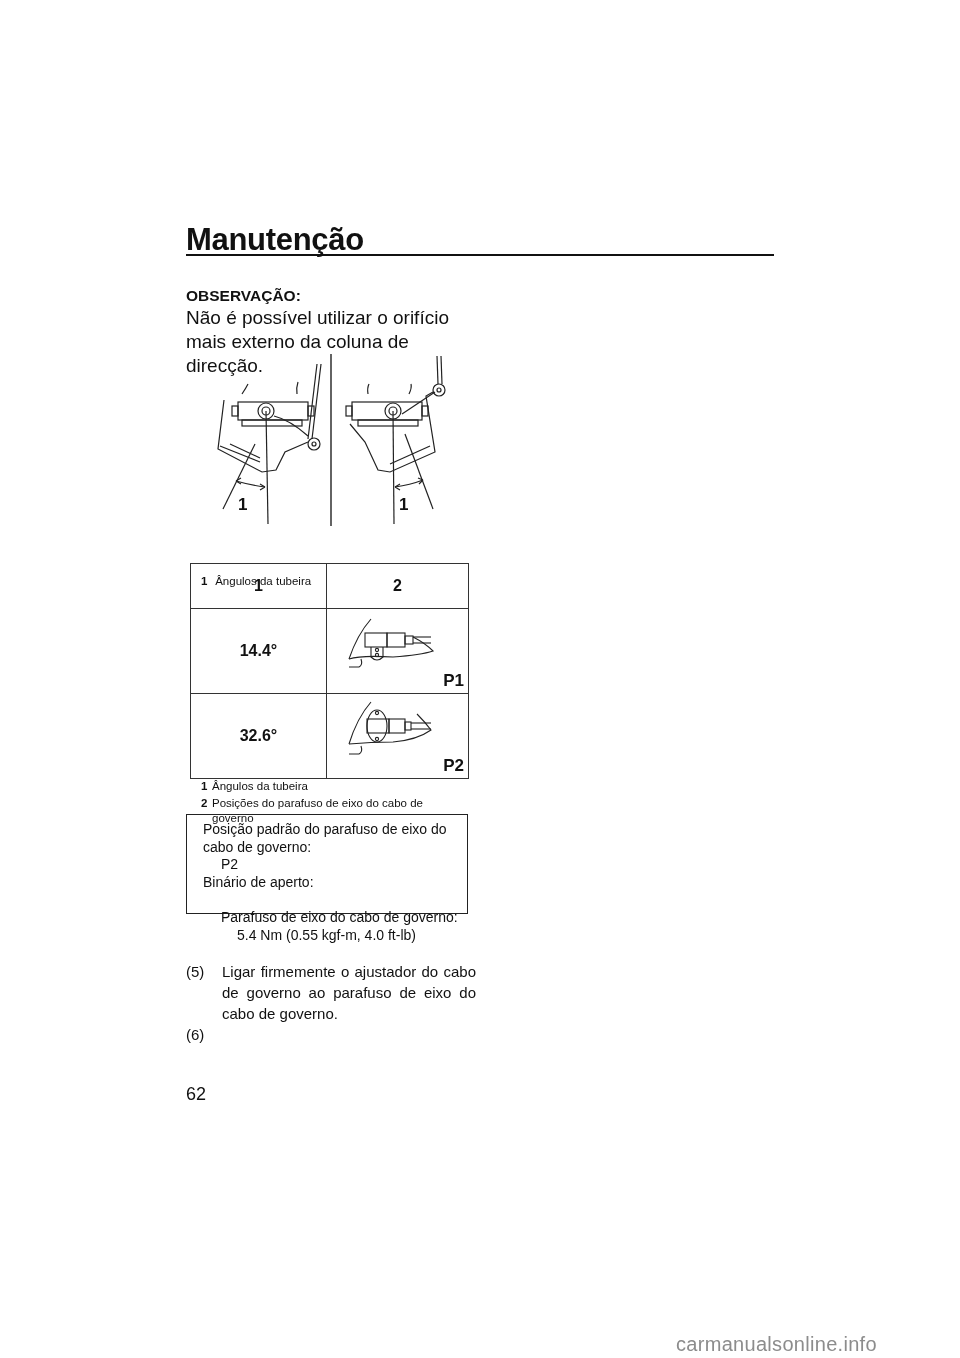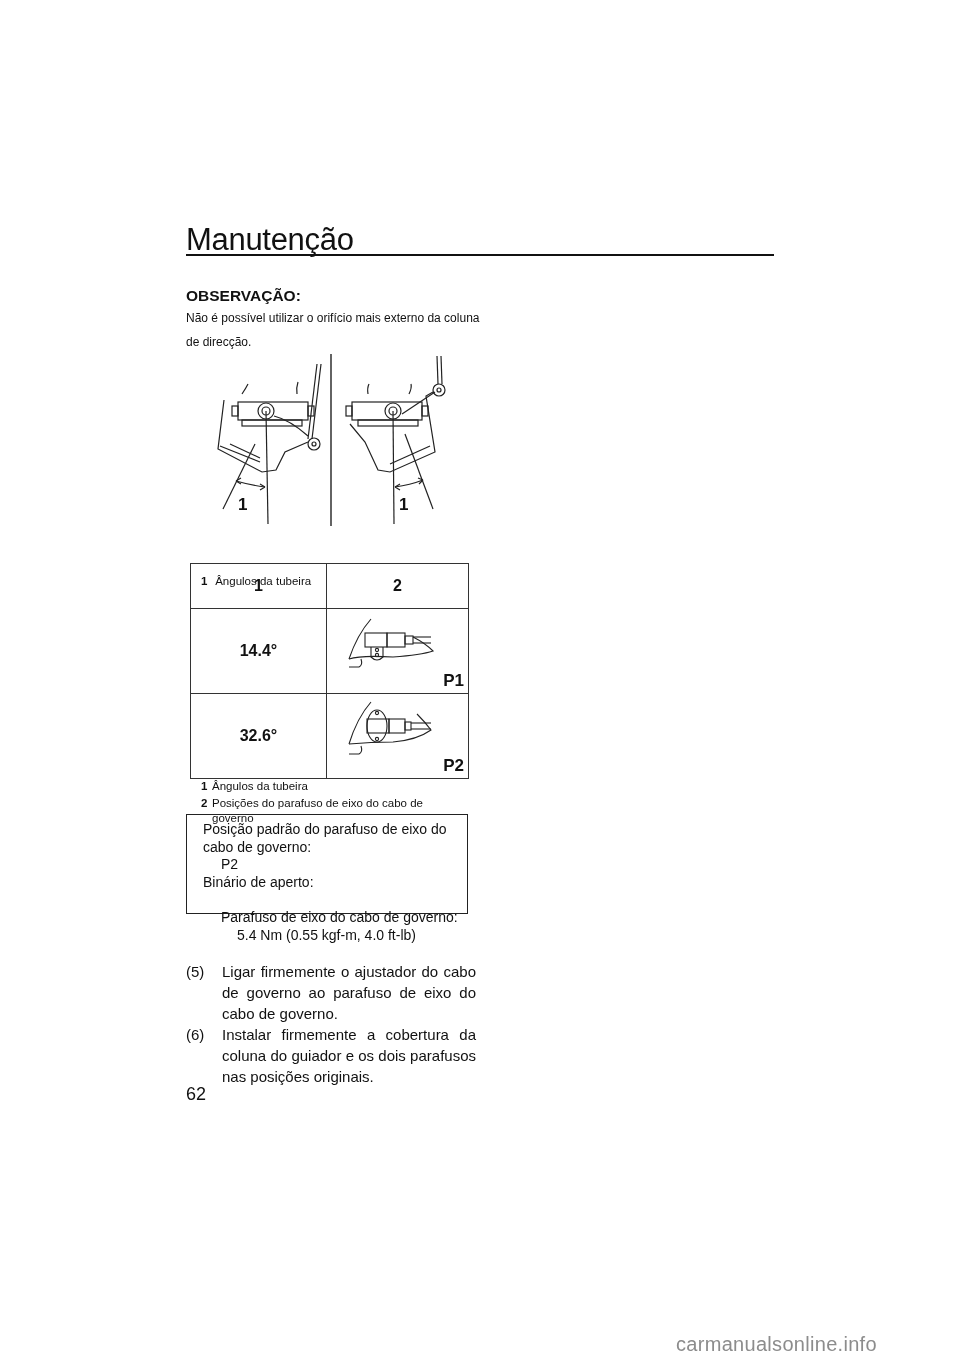--- a/index.html
+++ b/index.html
@@ -1,23 +1,23 @@
 <!DOCTYPE html>
 <html><head>
 <meta charset="utf-8">
 <style>
   html, body { margin:0; padding:0; background:#ffffff; }
   body { width:960px; height:1358px; position:relative; overflow:hidden;
          font-family:"Liberation Sans", sans-serif; color:#111; }
   .abs { position:absolute; }
-  .title { left:186px; top:222px; font-size:31px; font-weight:normal; letter-spacing:-0.3px; }
+  .title { left:186px; top:222px; font-size:31px; font-weight:bold; letter-spacing:-0.3px; }
   .title-rule { left:186px; top:254px; width:588px; height:2px; background:#111; }
   .page-num { left:186px; top:272px; font-size:18px; }
   .note-head { left:186px; top:287px; font-size:15.5px; font-weight:bold; }
-  .note-body { left:186px; top:304px; width:300px; font-size:12px; line-height:24px; }
+  .note-body { left:186px; top:304px; width:300px; font-size:19px; line-height:24px; }
   .fig1 { left:190px; top:354px; width:285px; height:175px; }
   .legend { font-size:11.5px; line-height:15px; }
   .legend .num { display:inline-block; width:11px; font-weight:bold; }
   .leg1 { left:201px; top:533px;margin-top:41px; }
   table.angles { position:absolute; left:190px; top:563px; width:279px; height:215px;
     border-collapse:collapse; }
   table.angles td { border:1.3px solid #333; padding:0; text-align:center; vertical-align:middle; }
   table.angles td.hdr { height:44px; font-size:16px; font-weight:bold; }
   table.angles td.val { font-size:16px; font-weight:bold; height:84px; }
   td.pic { position:relative; }
@@ -179,17 +179,16 @@
   <div class="i3">5.4 Nm (0.55 kgf-m, 4.0 ft-lb)</div>
 </div>
 
 <div class="abs steps">
   <div class="step">
     <span class="n">(5)</span>
     <span class="t">Ligar firmemente o ajustador do cabo de governo ao parafuso de eixo do cabo de governo.</span>
   </div>
   <div class="step">
     <span class="n">(6)</span>
-    <span class="t">Instalar firmemente a cobertura da coluna do guiador e os dois parafusos nas posições originais.</span>
   </div>
 </div>
 
 <div class="abs footer">carmanualsonline.info</div>
 
 </body></html>

